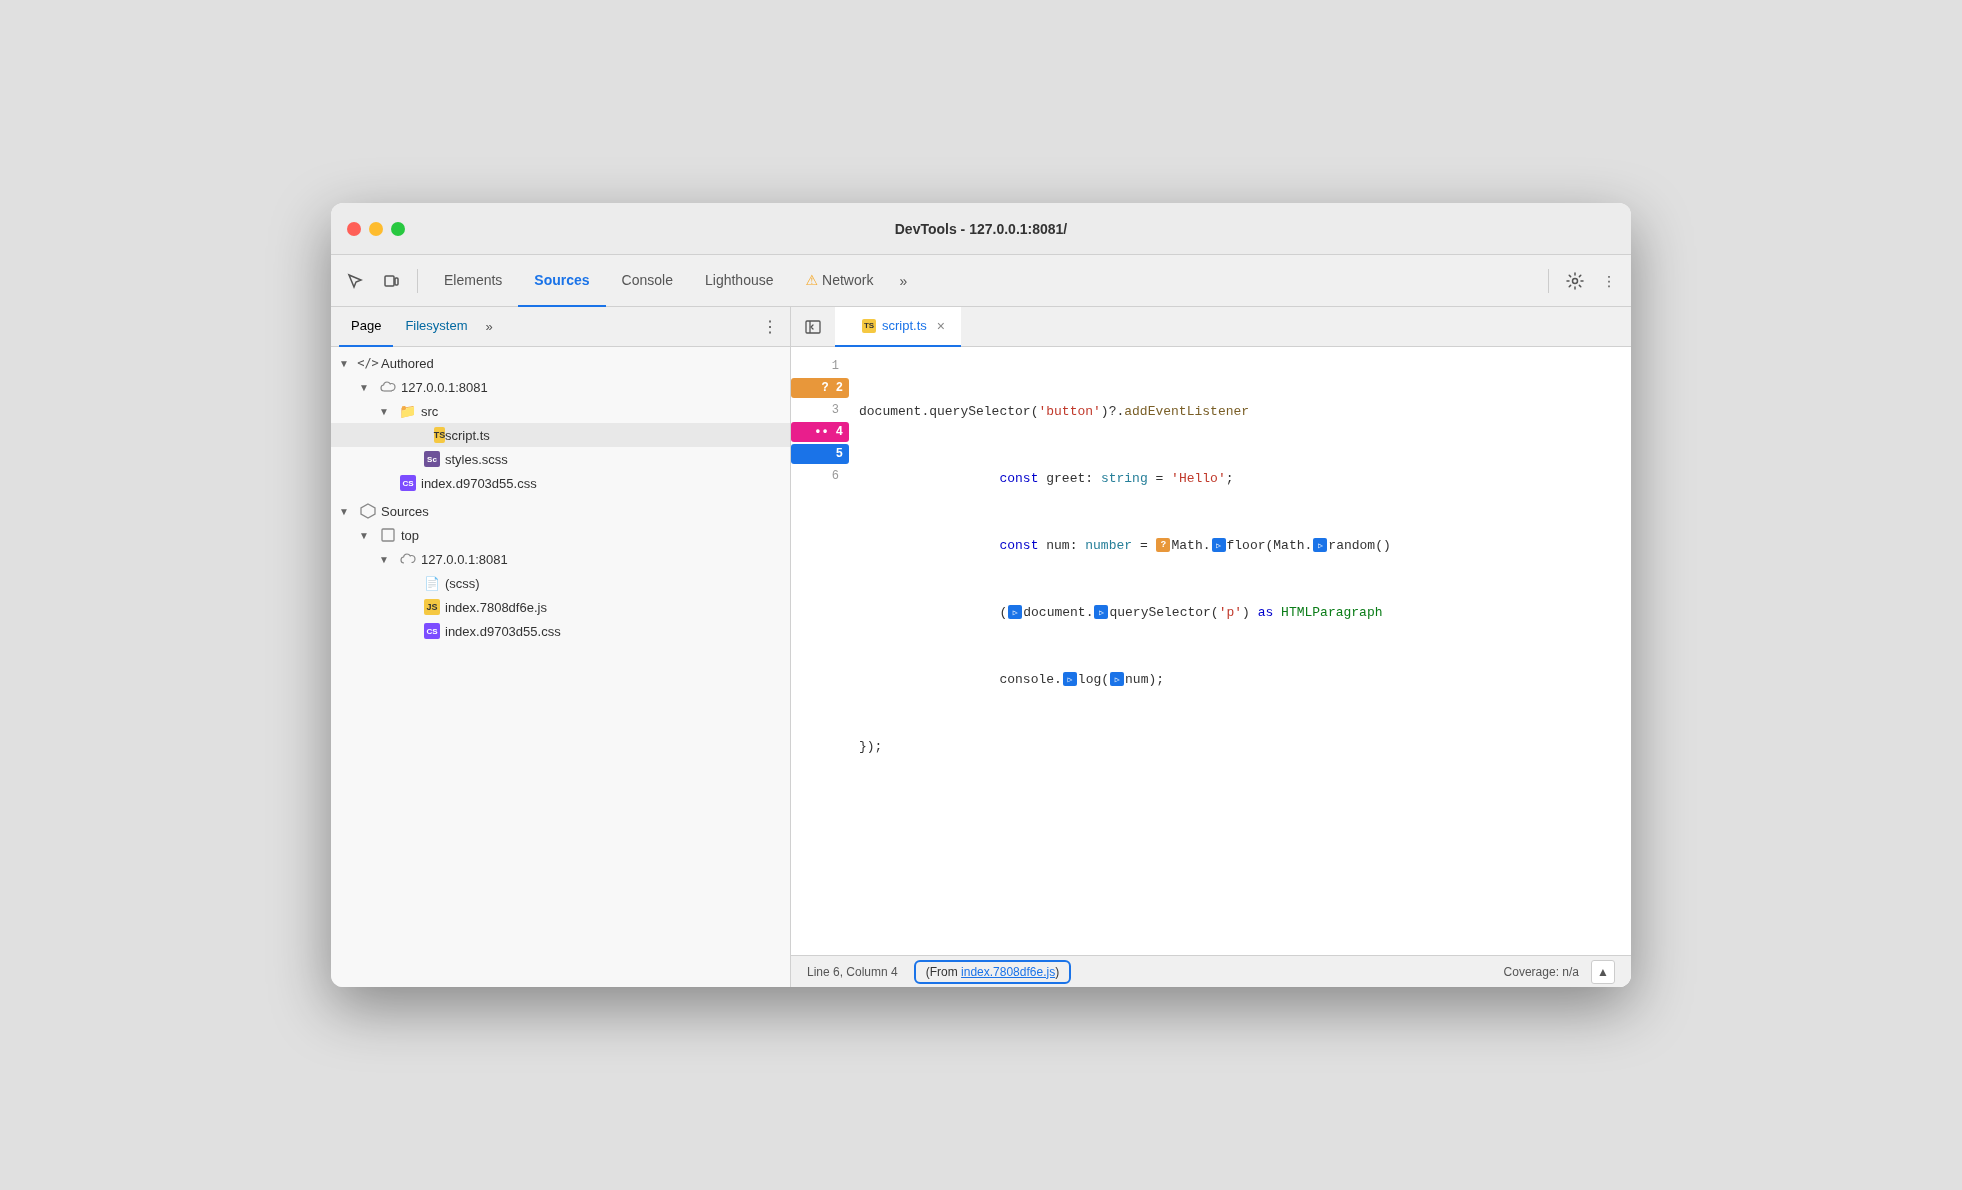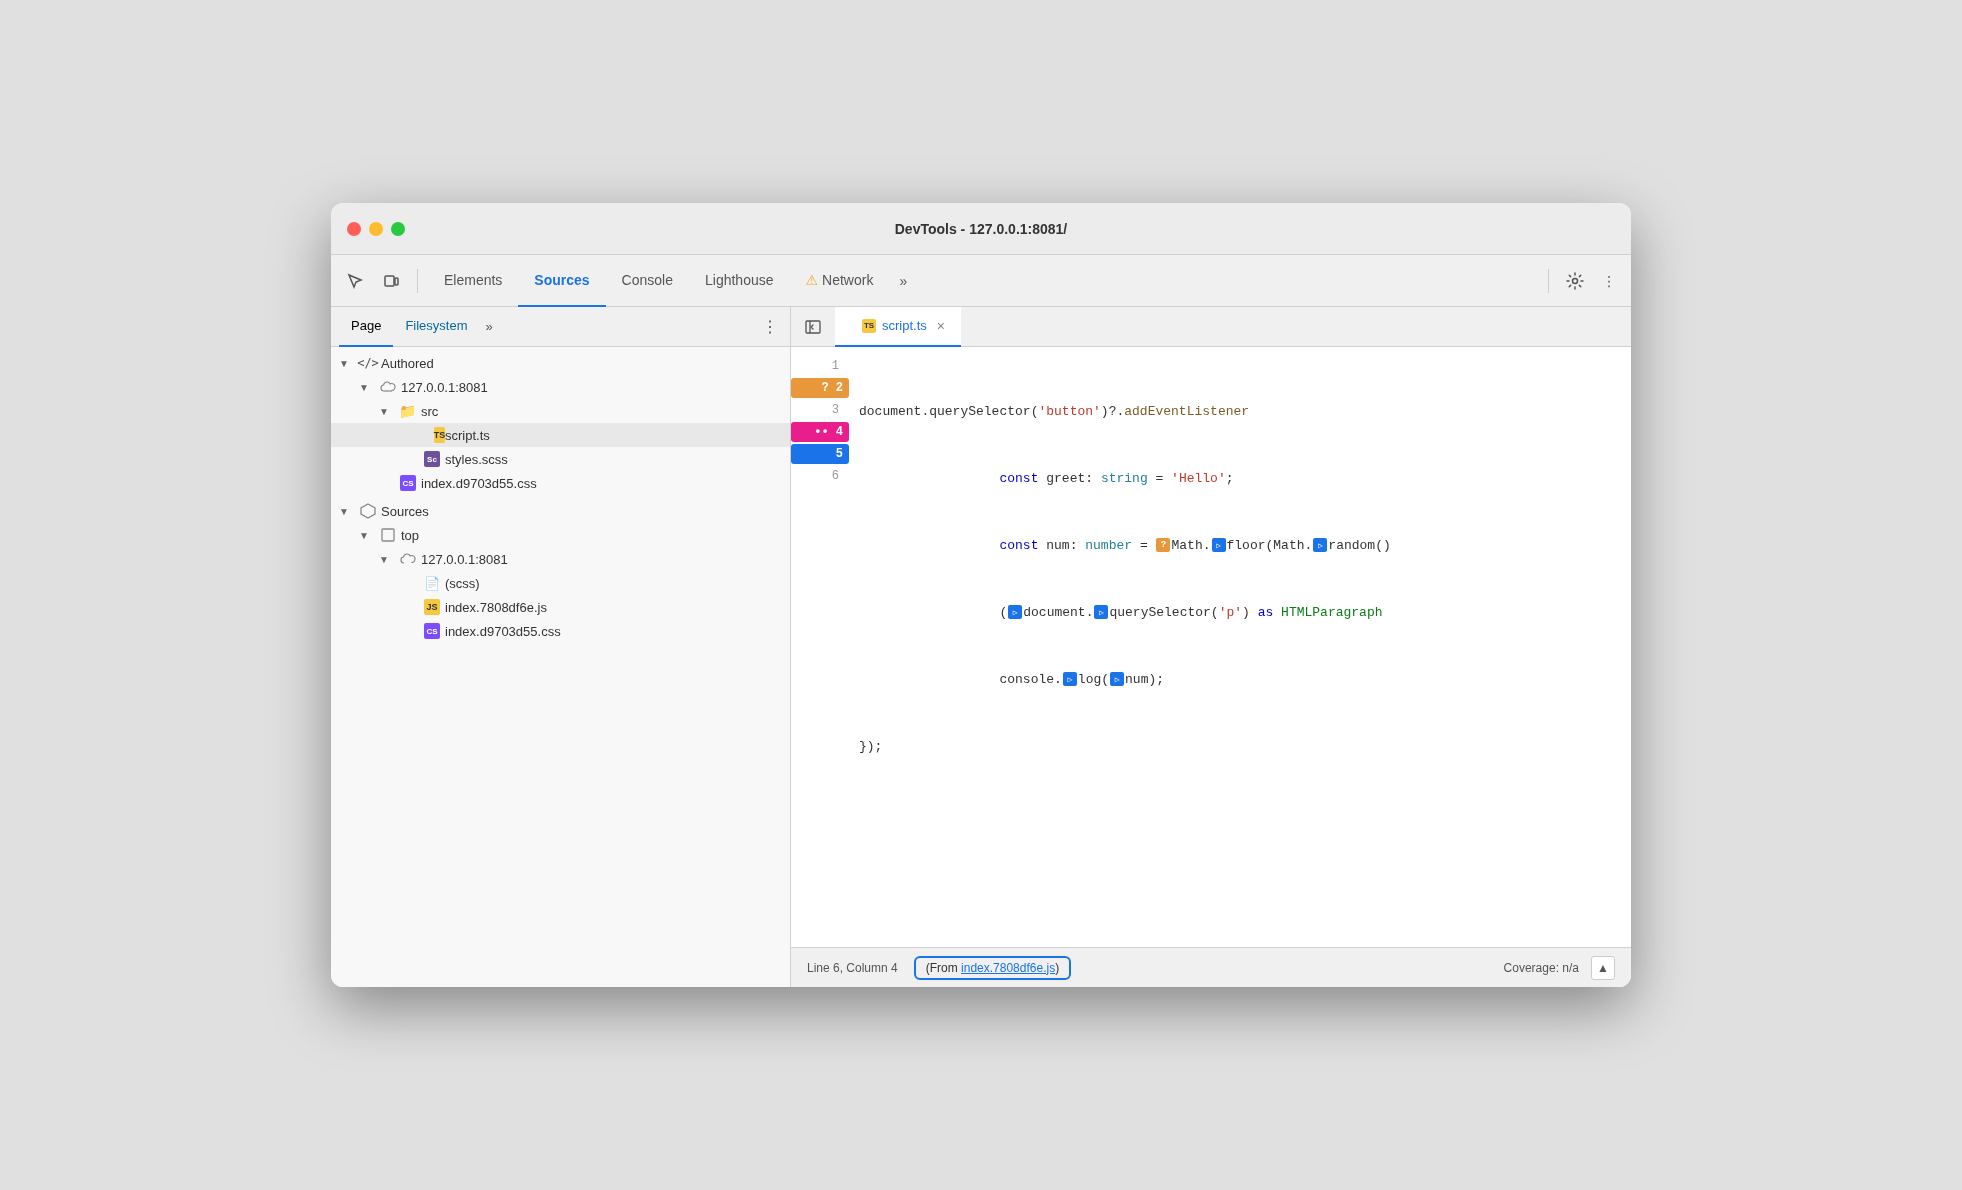--- a/index.html
+++ b/index.html
@@ -407,21 +407,21 @@
       font-size: 9px;
       font-weight: bold;
       vertical-align: middle;
       margin: 0 1px;
     }
     .type-question { background: #e8973a; color: white; }
     .type-arrow { background: #1a73e8; color: white; font-size: 8px; }
 
     
     .status-bar {
-      height: 40px;
+      height: 32px;
       background: #f0f0f0;
       border-top: 1px solid #d0d0d0;
       display: flex;
       align-items: center;
       padding: 0 16px;
       font-size: 12px;
       color: #555;
       gap: 16px;
     }
     .status-from {

